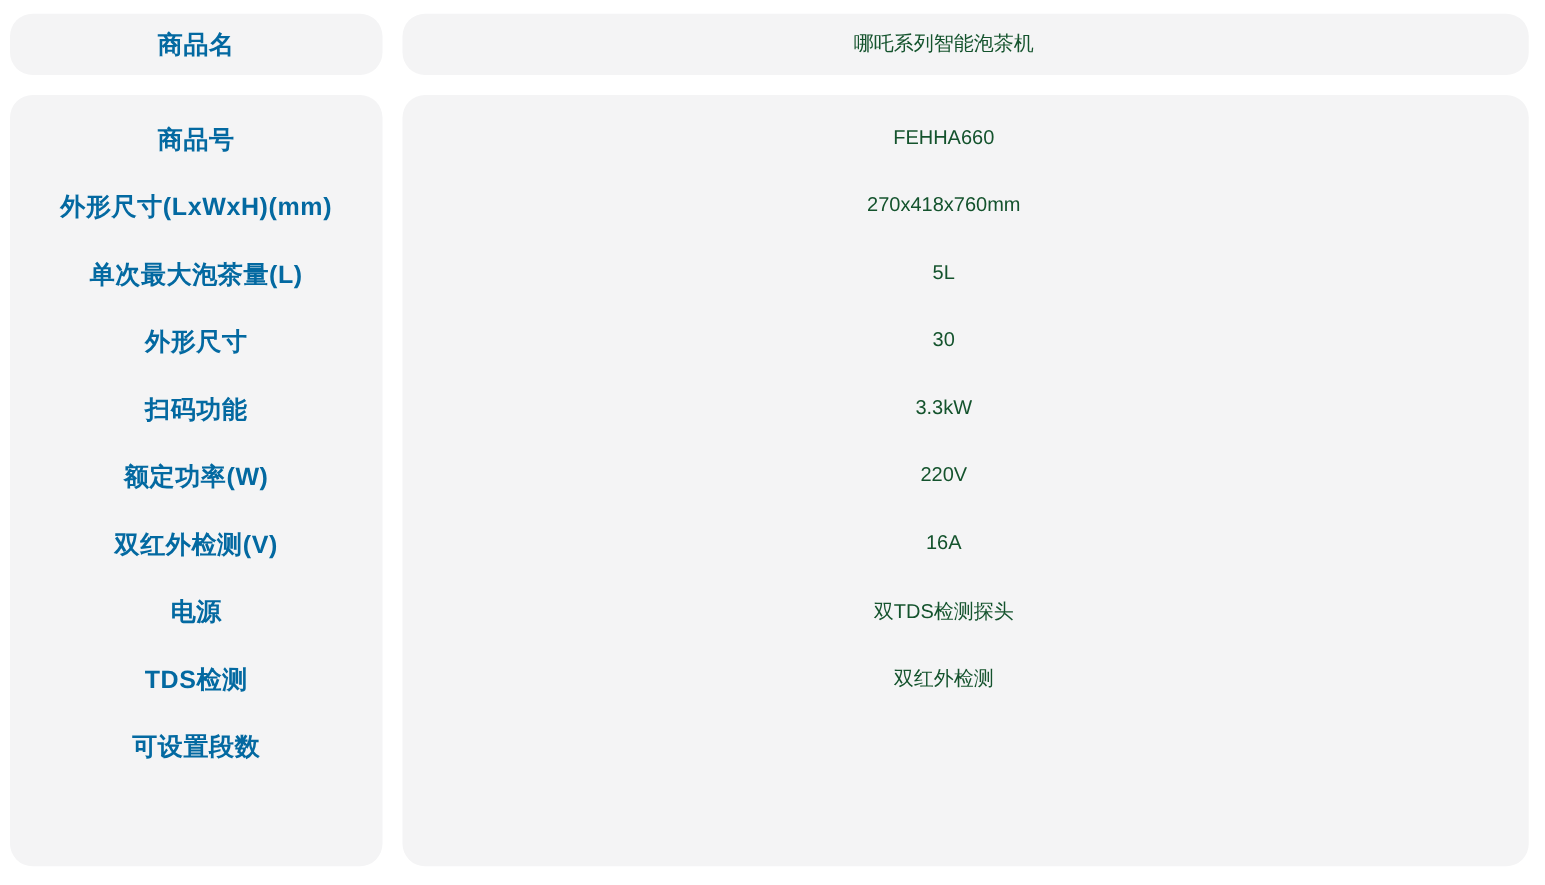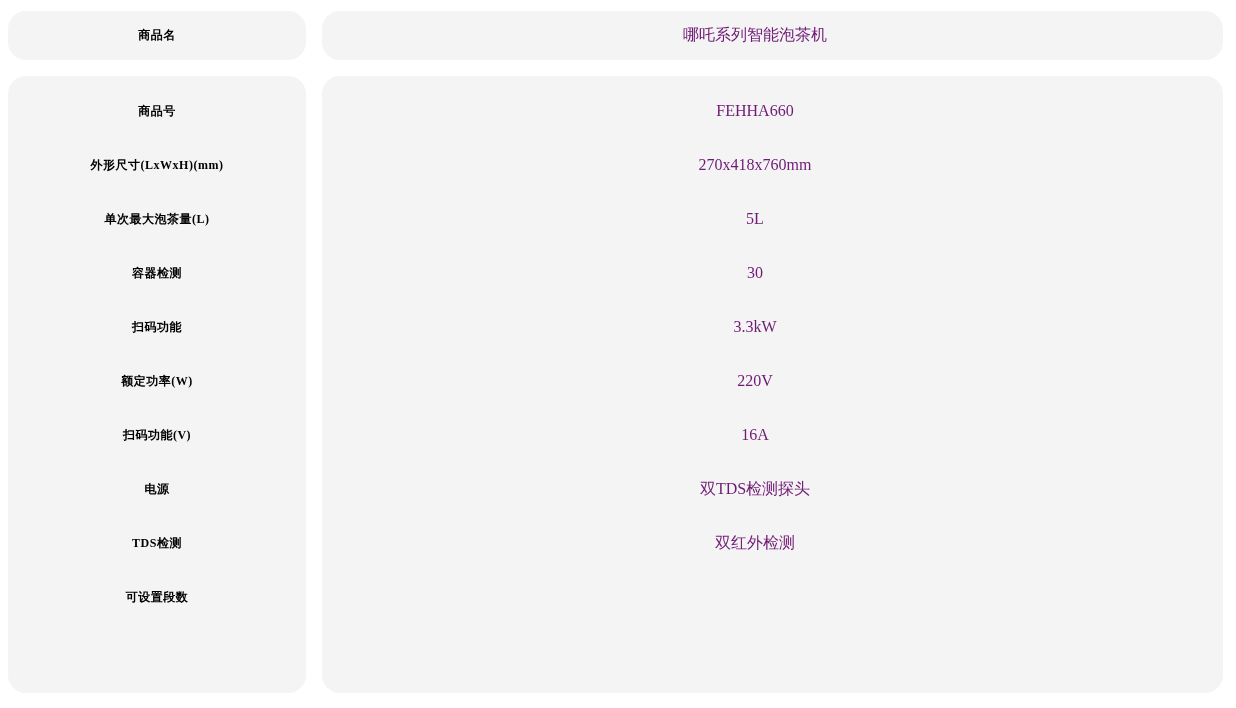--- a/index.html
+++ b/index.html
@@ -15,21 +15,20 @@
     left: 8px;
     top: 11px;
     width: 1215px;
   }
   .spec-row-group {
     display: flex;
     gap: 16px;
   }
   .spec-row-group + .spec-row-group {
     margin-top: 16px;
-    font-family: Liberation Serif, serif;
   }
   .card {
     background: #f4f4f5;
     border-radius: 18px;
   }
   .label-card {
     width: 298px;
     flex: 0 0 298px;
   }
   .value-card {
@@ -50,29 +49,29 @@
     flex-direction: column;
   }
   .cell {
     height: 54px;
     display: flex;
     align-items: center;
     justify-content: center;
     white-space: nowrap;
   }
   .label-text {
-    font-size: 12px;
+    font-size: 20px;
     font-weight: 700;
     letter-spacing: 0.5px;
-    color: #000000;
+    color: #0369a1;
   }
   .value-text {
     font-size: 16px;
     font-weight: 400;
-    color: #701a75;
+    color: #14532d;
   }
   
   .value-card.header-card,
   .value-card .cell {
     padding-right: 35px;
   }
 </style>
 </head>
 <body>
 
@@ -92,30 +91,30 @@
         <div class="cell">
           <span class="label-text">商品号</span>
         </div>
         <div class="cell">
           <span class="label-text">外形尺寸(LxWxH)(mm)</span>
         </div>
         <div class="cell">
           <span class="label-text">单次最大泡茶量(L)</span>
         </div>
         <div class="cell">
-          <span class="label-text">容器检测</span>
+          <span class="label-text">外形尺寸</span>
         </div>
         <div class="cell">
           <span class="label-text">扫码功能</span>
         </div>
         <div class="cell">
           <span class="label-text">额定功率(W)</span>
         </div>
         <div class="cell">
-          <span class="label-text">扫码功能(V)</span>
+          <span class="label-text">双红外检测(V)</span>
         </div>
         <div class="cell">
           <span class="label-text">电源</span>
         </div>
         <div class="cell">
           <span class="label-text">TDS检测</span>
         </div>
         <div class="cell">
           <span class="label-text">可设置段数</span>
         </div>

